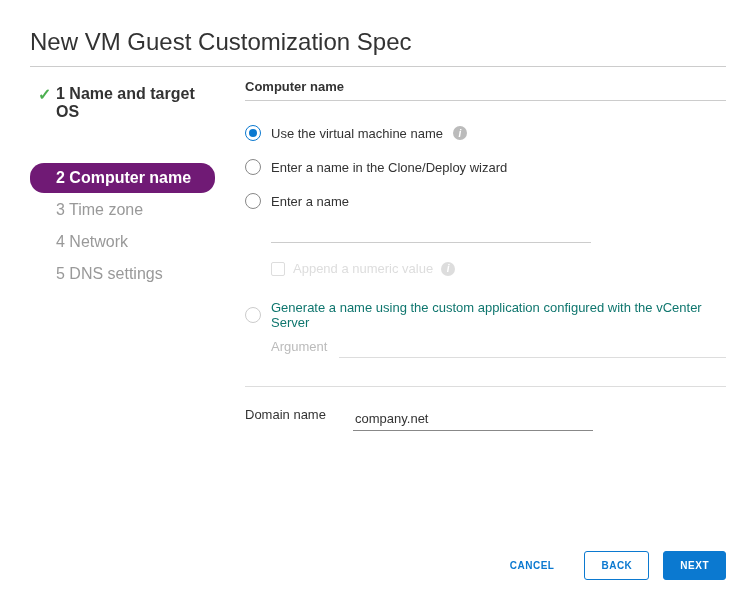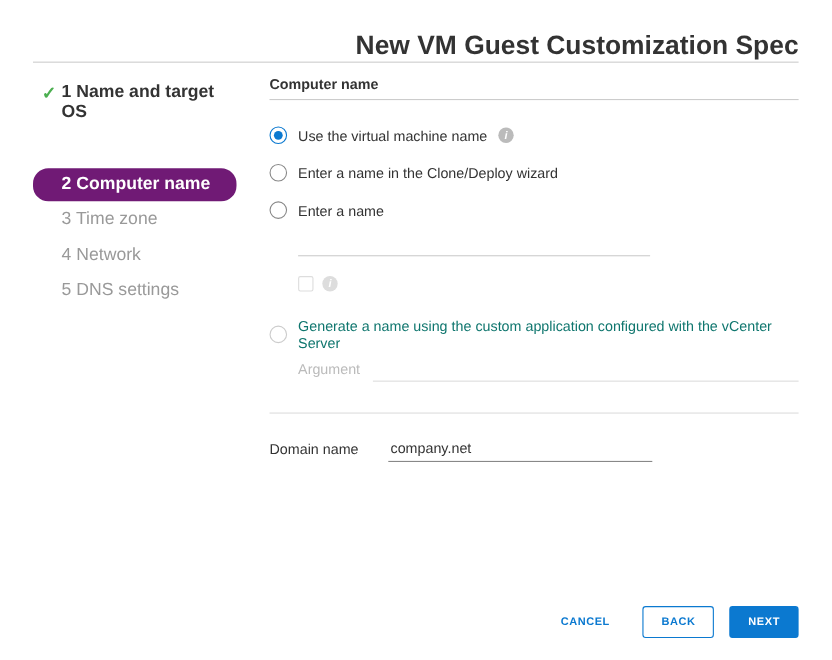--- a/index.html
+++ b/index.html
@@ -11,24 +11,24 @@
   overflow: hidden;
 }
 .dialog {
   padding: 28px 30px 20px 30px;
   height: 100%;
   display: flex;
   flex-direction: column;
 }
 .title {
   font-size: 24px;
-  font-weight: 700;
-  color: #333;
+  font-weight: 400;
+  color: #333;
+  padding-bottom: 10px;
   border-bottom: 1px solid #ccc;
-  text-align: right;
 }
 .content {
   display: flex;
   flex: 1;
   padding-top: 12px;
   gap: 30px;
 }
 .sidebar {
   width: 185px;
   flex-shrink: 0;
@@ -134,21 +134,21 @@
   flex: 1;
   border: none;
   border-bottom: 1px solid #ddd;
   padding: 4px 0;
   font-size: 13px;
   background: transparent;
 }
 .hr2 { border: none; border-top: 1px solid #ddd; margin: 0 0 20px 0; }
 .domain-row {
   display: flex;
-  align-items: center;
+  align-items: flex-start;
   gap: 18px;
 }
 .domain-row label { color: #333; min-width: 90px; }
 .domain-input {
   width: 240px;
   border: none;
   border-bottom: 1px solid #888;
   padding: 4px 2px;
   font-size: 13px;
   color: #333;
@@ -213,20 +213,21 @@
         <span class="radio"></span>
         <span>Enter a name</span>
       </div>
 
       <div class="name-input-wrap">
         <input class="name-input" type="text" style="">
       </div>
 
       <div class="checkbox-row">
         <span class="checkbox"></span>
+        <span>Append a numeric value</span>
         <span class="info-icon" style="background:#ddd">i</span>
       </div>
 
       <div class="radio-row disabled">
         <span class="radio disabled"></span>
         <span>Generate a name using the custom application configured with the vCenter Server</span>
       </div>
       <div class="gen-desc"></div>
 
       <div class="arg-row">

